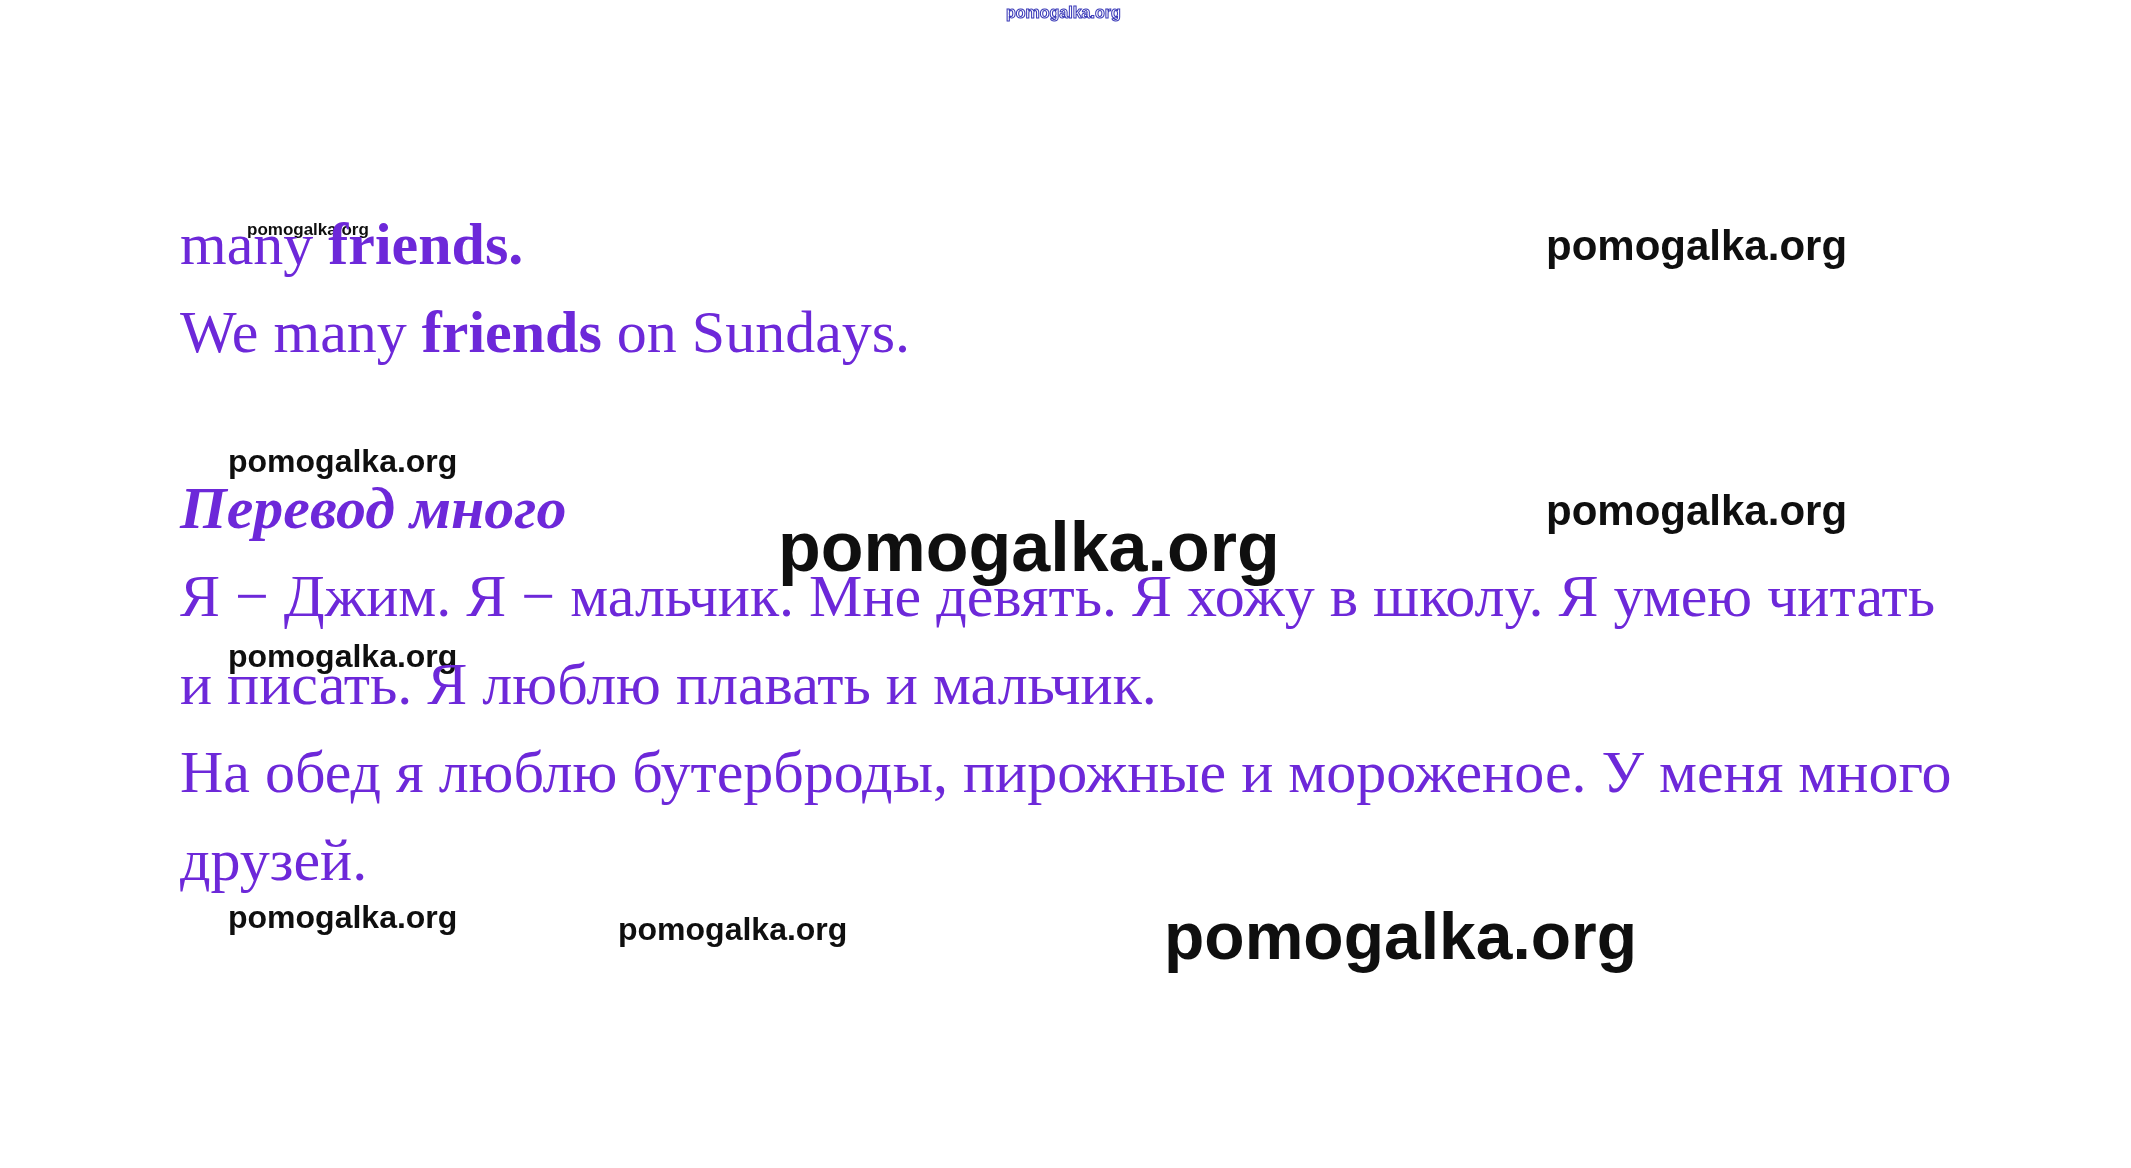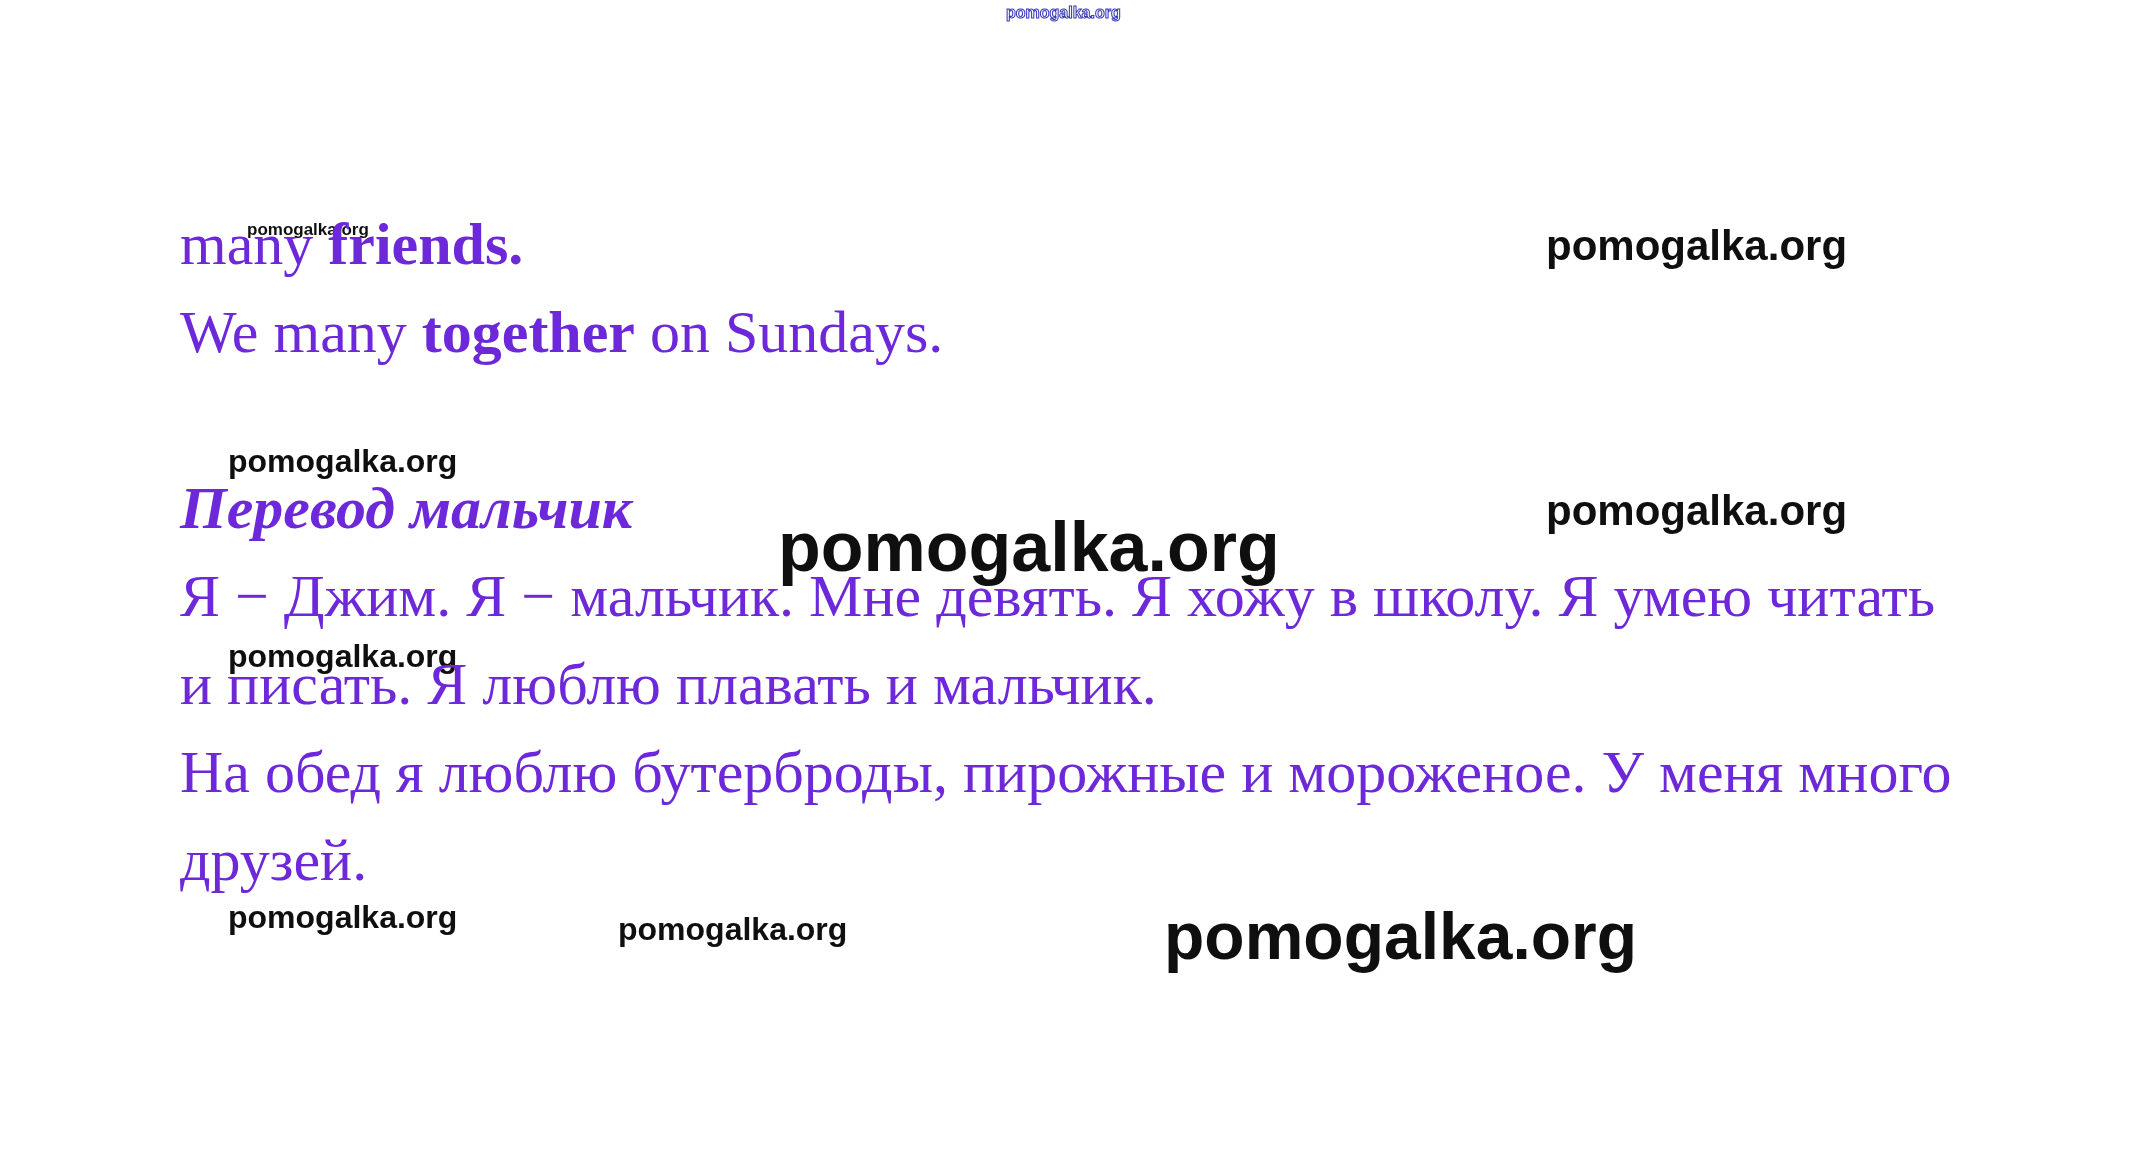--- a/index.html
+++ b/index.html
@@ -73,26 +73,26 @@
   <span class="wm wm-600 wm-mid-bottom">pomogalka.org</span>
   <span class="wm wm-bold wm-bottom-large">pomogalka.org</span>
 
   <div class="textblock">
 
     <div class="line">
       <span>many </span><span class="b">friends.</span>
     </div>
 
     <div class="line">
-      <span>We many </span><span class="b">together</span><span> on Sundays.</span>
+      <span>We many </span><span class="b">friends</span><span> on Sundays.</span>
     </div>
 
     <div class="line"></div>
 
-    <div class="line heading">Перевод мальчик</div>
+    <div class="line heading">Перевод много</div>
 
     <div class="line">Я − Джим. Я − мальчик. Мне девять. Я хожу в школу. Я умею читать</div>
     <div class="line">и писать. Я люблю плавать и мальчик.</div>
     <div class="line">На обед я люблю бутерброды, пирожные и мороженое. У меня много</div>
     <div class="line">друзей.</div>
 
   </div>
 
 </div>
 

